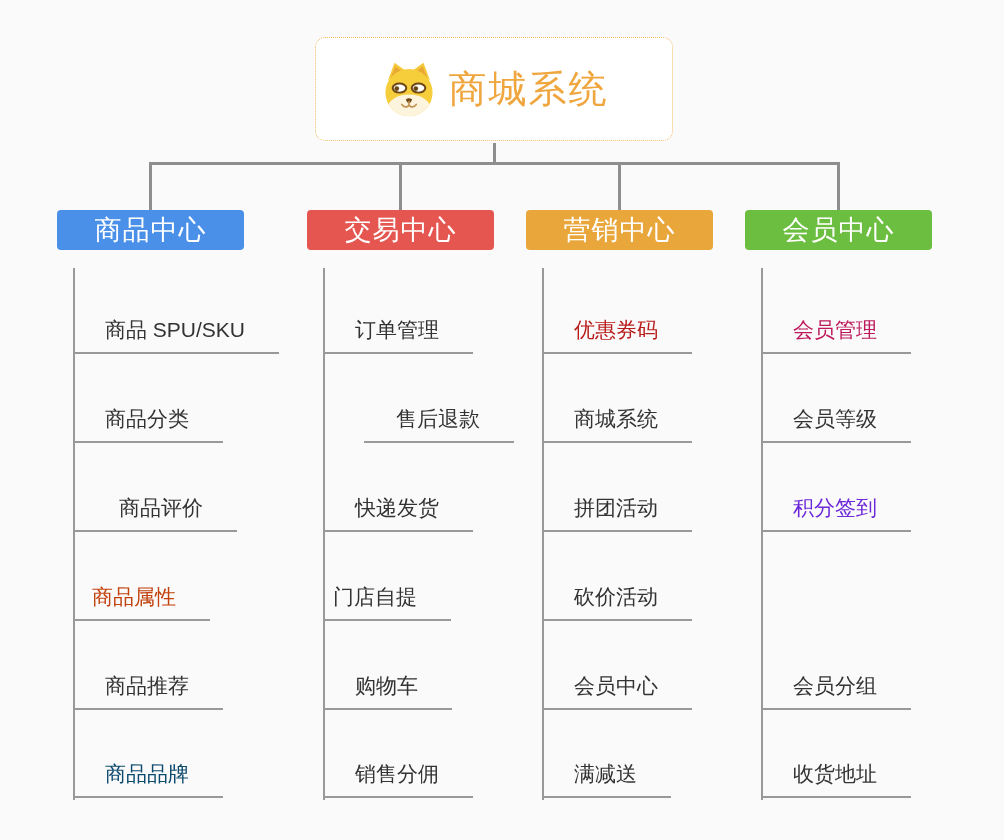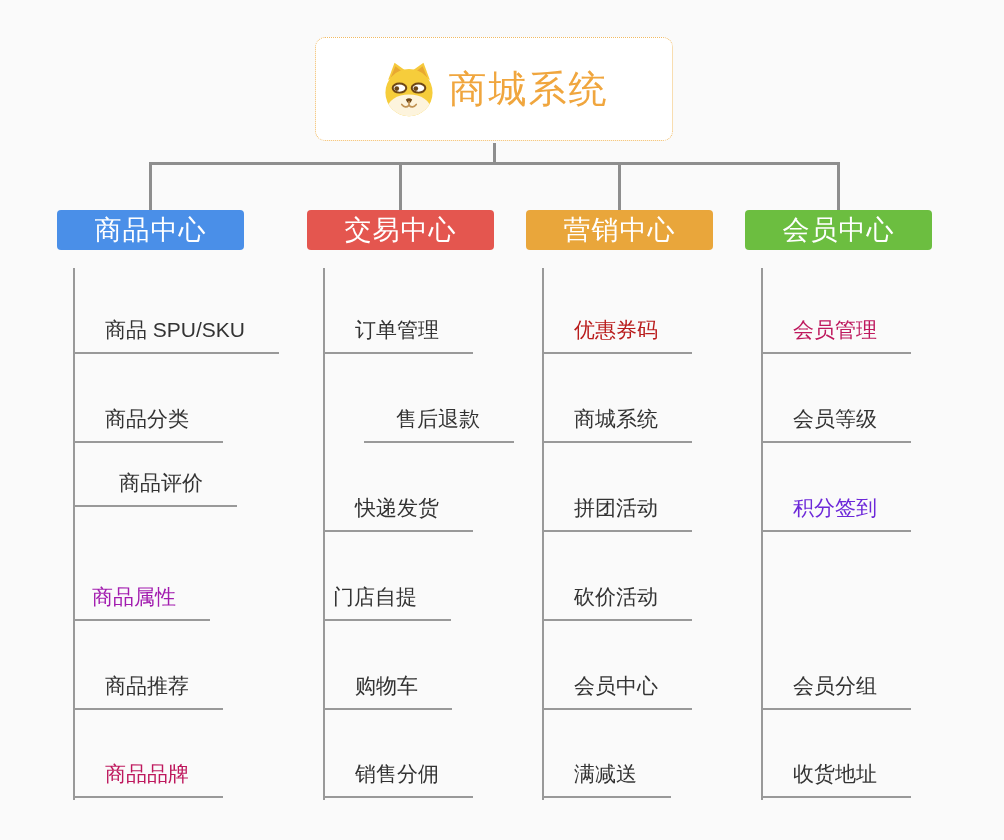--- a/index.html
+++ b/index.html
@@ -90,24 +90,24 @@
   </div>
 
   <div class="conn" style="left:493px;top:143px;width:3px;height:20px;"></div>
   <div class="conn" style="left:149px;top:162px;width:691px;height:3px;"></div>
 
 <div class="conn" style="left: 149px; top: 162px; width: 3px; height: 48px;"></div>
     <div class="branch-node" style="left: 57px; background: rgb(74, 143, 232);">商品中心</div>
     <div class="spine" style="left: 73px; top: 268px; height: 532px; background: rgb(153, 153, 153);"></div>
     <div class="child-node" style="left: 73px; top: 314px; color: rgb(51, 51, 51); border-bottom-color: rgb(153, 153, 153);">商品 SPU/SKU</div>
     <div class="child-node" style="left: 73px; top: 403px; color: rgb(51, 51, 51); border-bottom-color: rgb(153, 153, 153);">商品分类</div>
-    <div class="child-node" style="left: 73px; top: 467px; color: rgb(51, 51, 51); border-bottom-color: rgb(153, 153, 153); padding-left: 46px;">商品评价</div>
-    <div class="child-node" style="left: 73px; top: 581px; color: #a21caf; border-bottom-color: rgb(153, 153, 153); padding-left: 19px;">商品属性</div>
+    <div class="child-node" style="left: 73px; top: 492px; color: rgb(51, 51, 51); border-bottom-color: rgb(153, 153, 153); padding-left: 46px;">商品评价</div>
+    <div class="child-node" style="left: 73px; top: 581px; color: #c2410c; border-bottom-color: rgb(153, 153, 153); padding-left: 19px;">商品属性</div>
     <div class="child-node" style="left: 73px; top: 670px; color: rgb(51, 51, 51); border-bottom-color: rgb(153, 153, 153);">商品推荐</div>
-    <div class="child-node" style="left: 73px; top: 758px; color: #be185d; border-bottom-color: rgb(153, 153, 153);">商品品牌</div>
+    <div class="child-node" style="left: 73px; top: 758px; color: #0c4a6e; border-bottom-color: rgb(153, 153, 153);">商品品牌</div>
     <div class="conn" style="left: 399px; top: 162px; width: 3px; height: 48px;"></div>
     <div class="branch-node" style="left: 307px; background: rgb(228, 86, 79);">交易中心</div>
     <div class="spine" style="left: 323px; top: 268px; height: 532px; background: rgb(153, 153, 153);"></div>
     <div class="child-node" style="left: 323px; top: 314px; color: rgb(51, 51, 51); border-bottom-color: rgb(153, 153, 153);">订单管理</div>
     <div class="child-node" style="left: 323px; top: 403px; color: rgb(51, 51, 51); border-bottom-color: rgb(153, 153, 153); margin-left: 41px;">售后退款</div>
     <div class="child-node" style="left: 323px; top: 492px; color: rgb(51, 51, 51); border-bottom-color: rgb(153, 153, 153);">快递发货</div>
     <div class="child-node" style="left: 323px; top: 581px; color: rgb(51, 51, 51); border-bottom-color: rgb(153, 153, 153); padding-left: 10px;">门店自提</div>
     <div class="child-node" style="left: 323px; top: 670px; color: rgb(51, 51, 51); border-bottom-color: rgb(153, 153, 153);">购物车</div>
     <div class="child-node" style="left: 323px; top: 758px; color: rgb(51, 51, 51); border-bottom-color: rgb(153, 153, 153);">销售分佣</div>
     <div class="conn" style="left: 618px; top: 162px; width: 3px; height: 48px;"></div>

